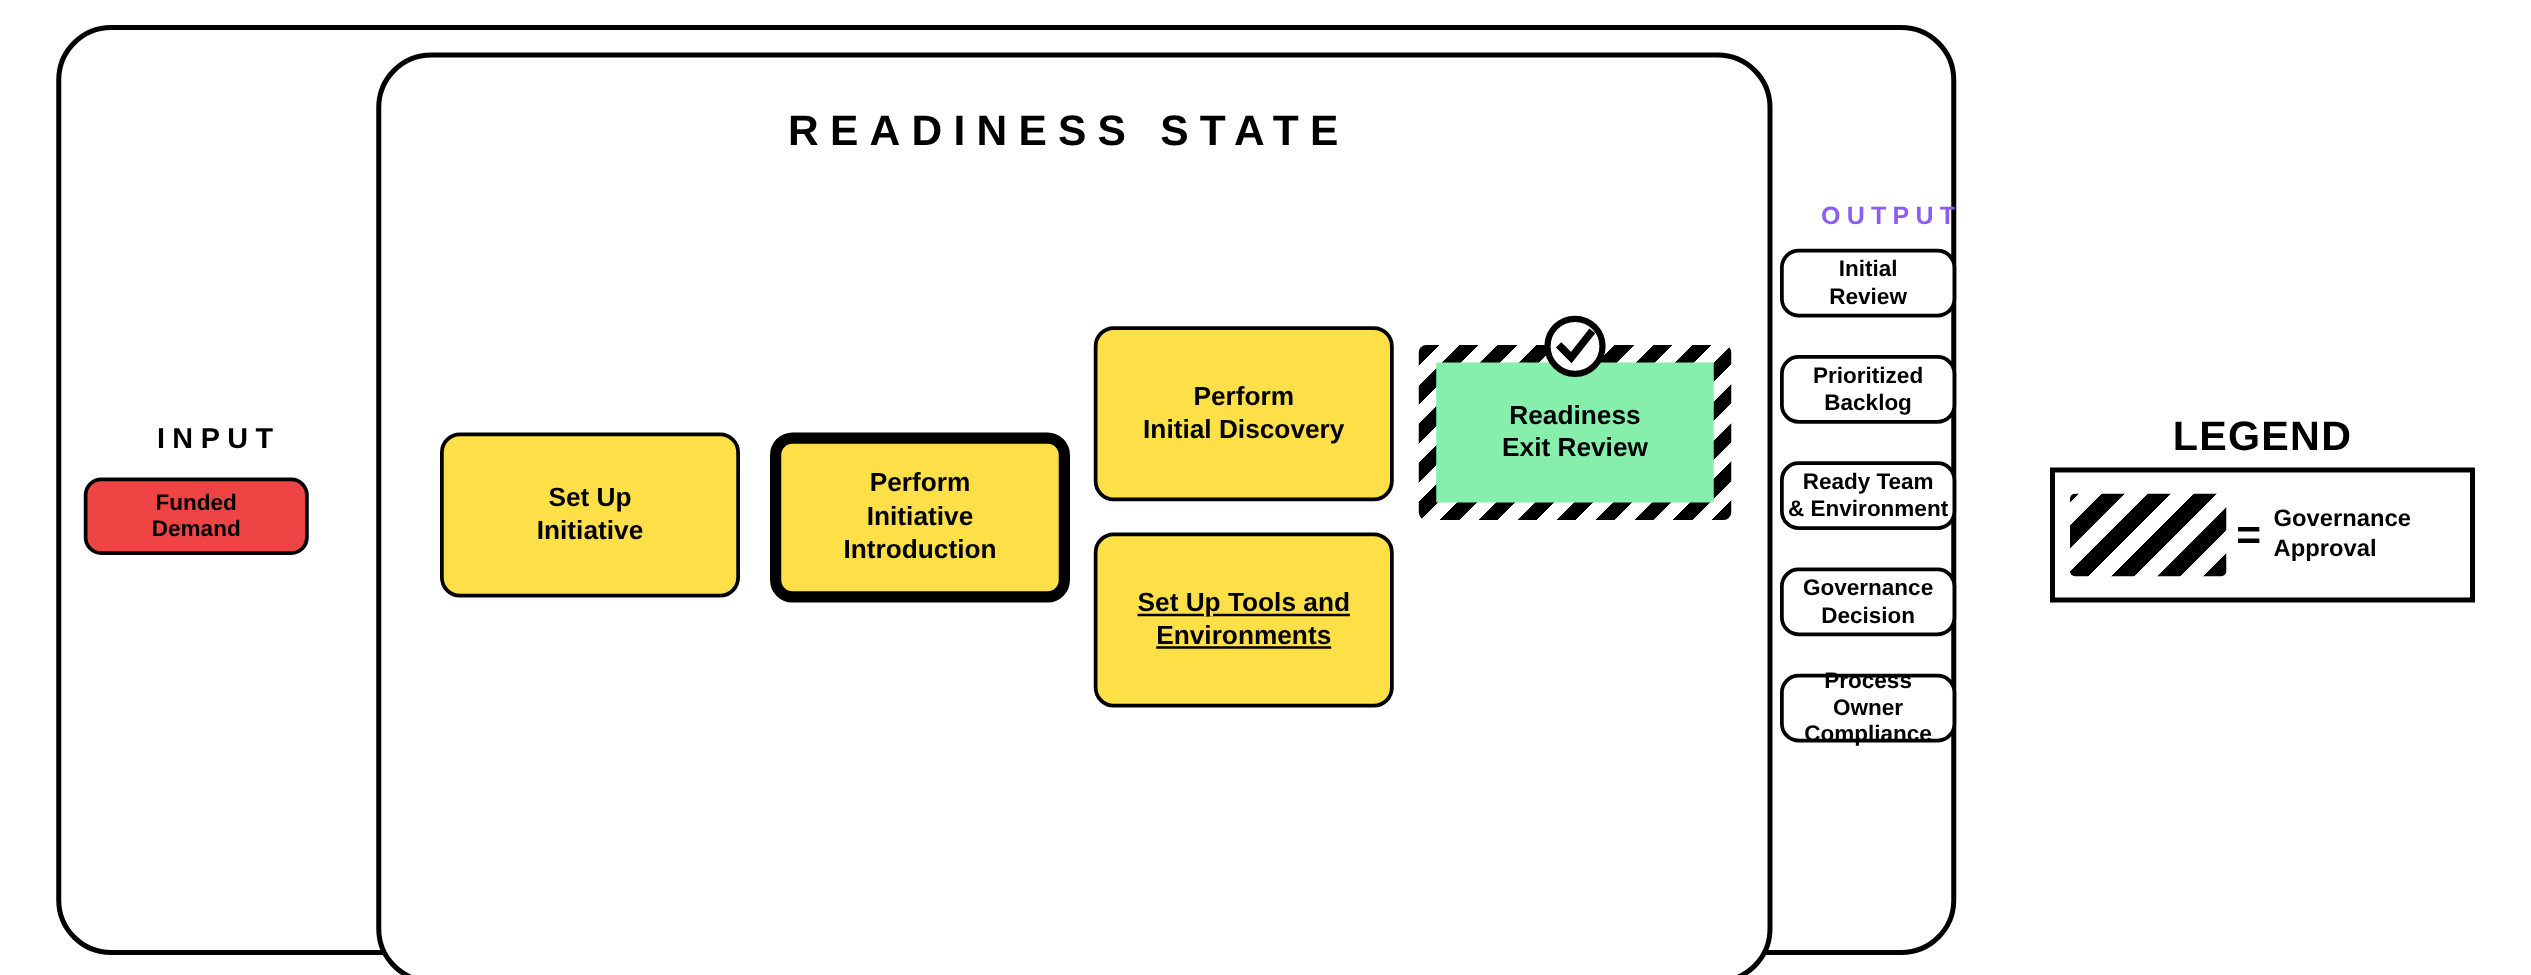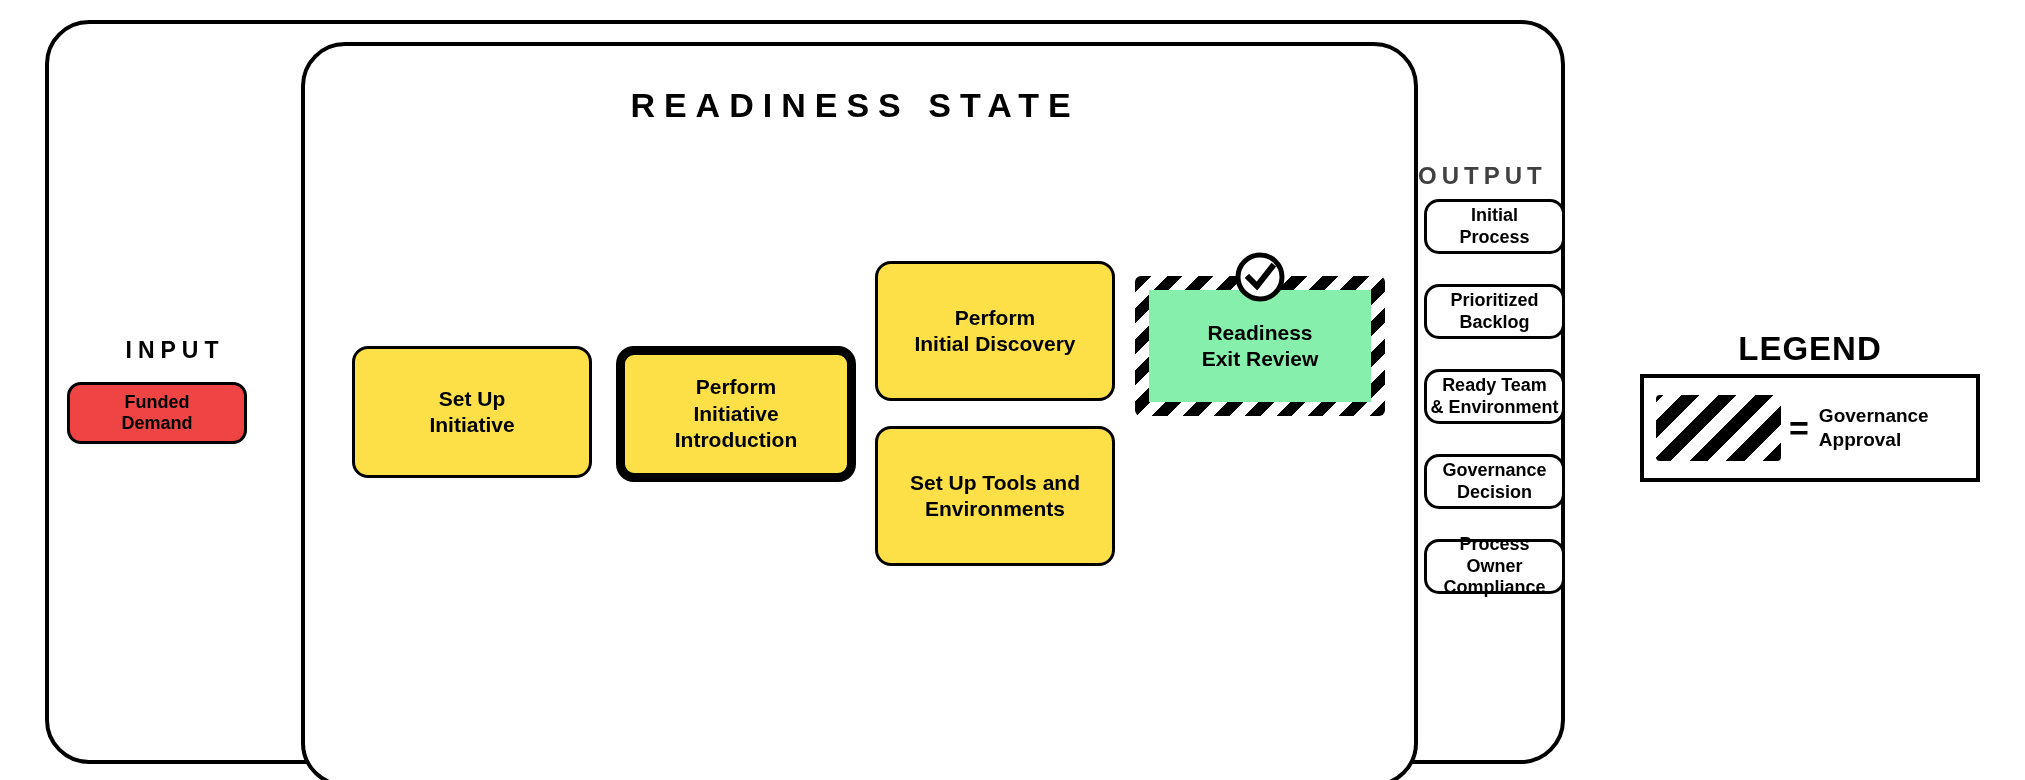--- a/index.html
+++ b/index.html
@@ -182,25 +182,25 @@
     top: 0px;
     width: 151px;
     height: 744px;
   }
 
   .output-title {
     position: absolute;
     left: 0;
     top: 138px;
     width: 151px;
-    text-align: left;
-    font-size: 24px;
+    text-align: right;
+    font-size: 20px;
     font-weight: 900;
     letter-spacing: 5px;
-    color: #404040;
+    color: #8b5cf6;
     white-space: nowrap;
   }
 
   .output-chip {
     position: absolute;
     left: 6px;
     width: 141px;
     height: 55px;
     border: 3px solid #000;
     border-radius: 15px;
@@ -306,40 +306,40 @@
       <div class="proc-box" id="box-setup-initiative" style="white-space: pre-line;">Set Up
 Initiative</div>
 
       <div class="proc-box emphasis" id="box-perform-intro" style="white-space: pre-line;">Perform
 Initiative
 Introduction</div>
 
       <div class="proc-box" id="box-initial-discovery" style="white-space: pre-line;">Perform
 Initial Discovery</div>
 
-      <div class="proc-box" id="box-setup-tools" style="white-space: pre-line;">Set Up Tools and
+      <div class="proc-box" id="box-setup-tools" style="white-space: pre-line; text-decoration: underline;">Set Up Tools and
 Environments</div>
 
       <div class="review-wrap">
         <div class="review-hatch"></div>
         <div class="review-inner" style="white-space: pre-line;">Readiness
 Exit Review</div>
         <svg class="check-badge" viewBox="0 0 54 54">
           <circle cx="27" cy="27" r="22" fill="#ffffff" stroke="#000000" stroke-width="5"></circle>
           <path d="M16 28 L24 36 L39 17" fill="none" stroke="#000000" stroke-width="6" stroke-linecap="square" stroke-linejoin="miter"></path>
         </svg>
       </div>
 
     </div>
 
     <div class="output-col">
       <div class="output-title">OUTPUT</div>
 
       <div class="output-chip" id="out-0" style="white-space: pre-line;">Initial
-Process</div>
+Review</div>
       <div class="output-chip" id="out-1" style="white-space: pre-line;">Prioritized
 Backlog</div>
       <div class="output-chip" id="out-2" style="white-space: pre-line;">Ready Team
 &amp; Environment</div>
       <div class="output-chip" id="out-3" style="white-space: pre-line;">Governance
 Decision</div>
       <div class="output-chip" id="out-4" style="white-space: pre-line;">Process Owner
 Compliance</div>
     </div>
 

